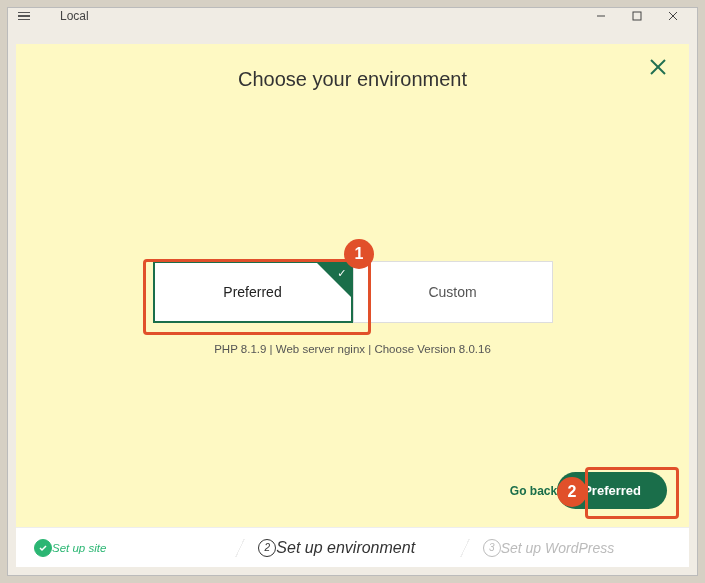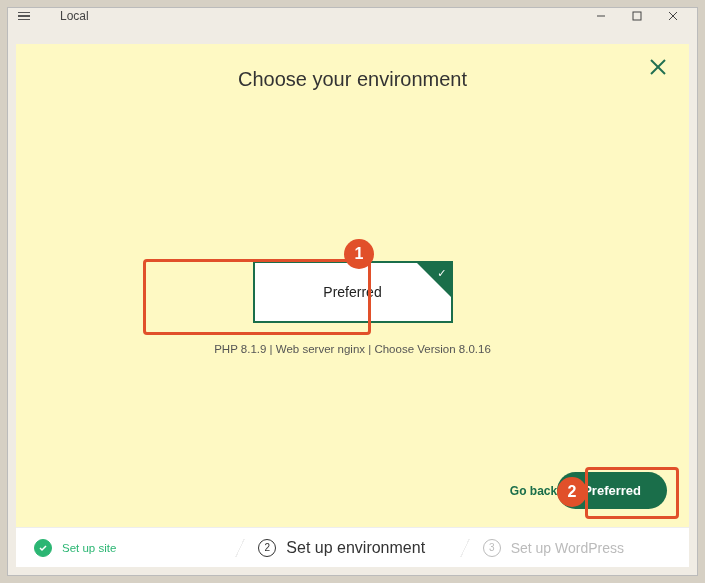--- a/index.html
+++ b/index.html
@@ -127,23 +127,23 @@
       height: 40px;
       display:flex;
       align-items:center;
       background:#fff;
       border-top:1px solid #eee;
     }
     .step {
       flex:1;
       display:flex;
       align-items:center;
-      gap:10px;
       padding-left: 18px;
       position:relative;
+      font-style:italic;
     }
     .step + .step::before {
       content:"";
       position:absolute;
       left:-10px; top:0;
       width:20px; height:100%;
       background: linear-gradient(115deg, transparent 48%, #eee 48%, #eee 52%, transparent 52%);
     }
     .step-circle {
       width:18px; height:18px; border-radius:50%;
@@ -211,20 +211,23 @@
         </svg>
     </div>
 
     <h1 class="header-title">Choose your environment</h1>
 
     <div class="options">
       <div class="option-card selected">
         <span>Preferred</span>
         <div class="corner"></div>
         <div class="corner-check">✓</div>
+      </div>
+      <div class="option-card">
+        <span>Custom</span>
       </div>
     </div>
 
     <div class="info-line">PHP 8.1.9 | Web server nginx | Choose Version 8.0.16</div>
 
     <div class="footer">
       <span class="go-back">Go back</span>
       <button class="continue-btn">Preferred</button>
     </div>
 

